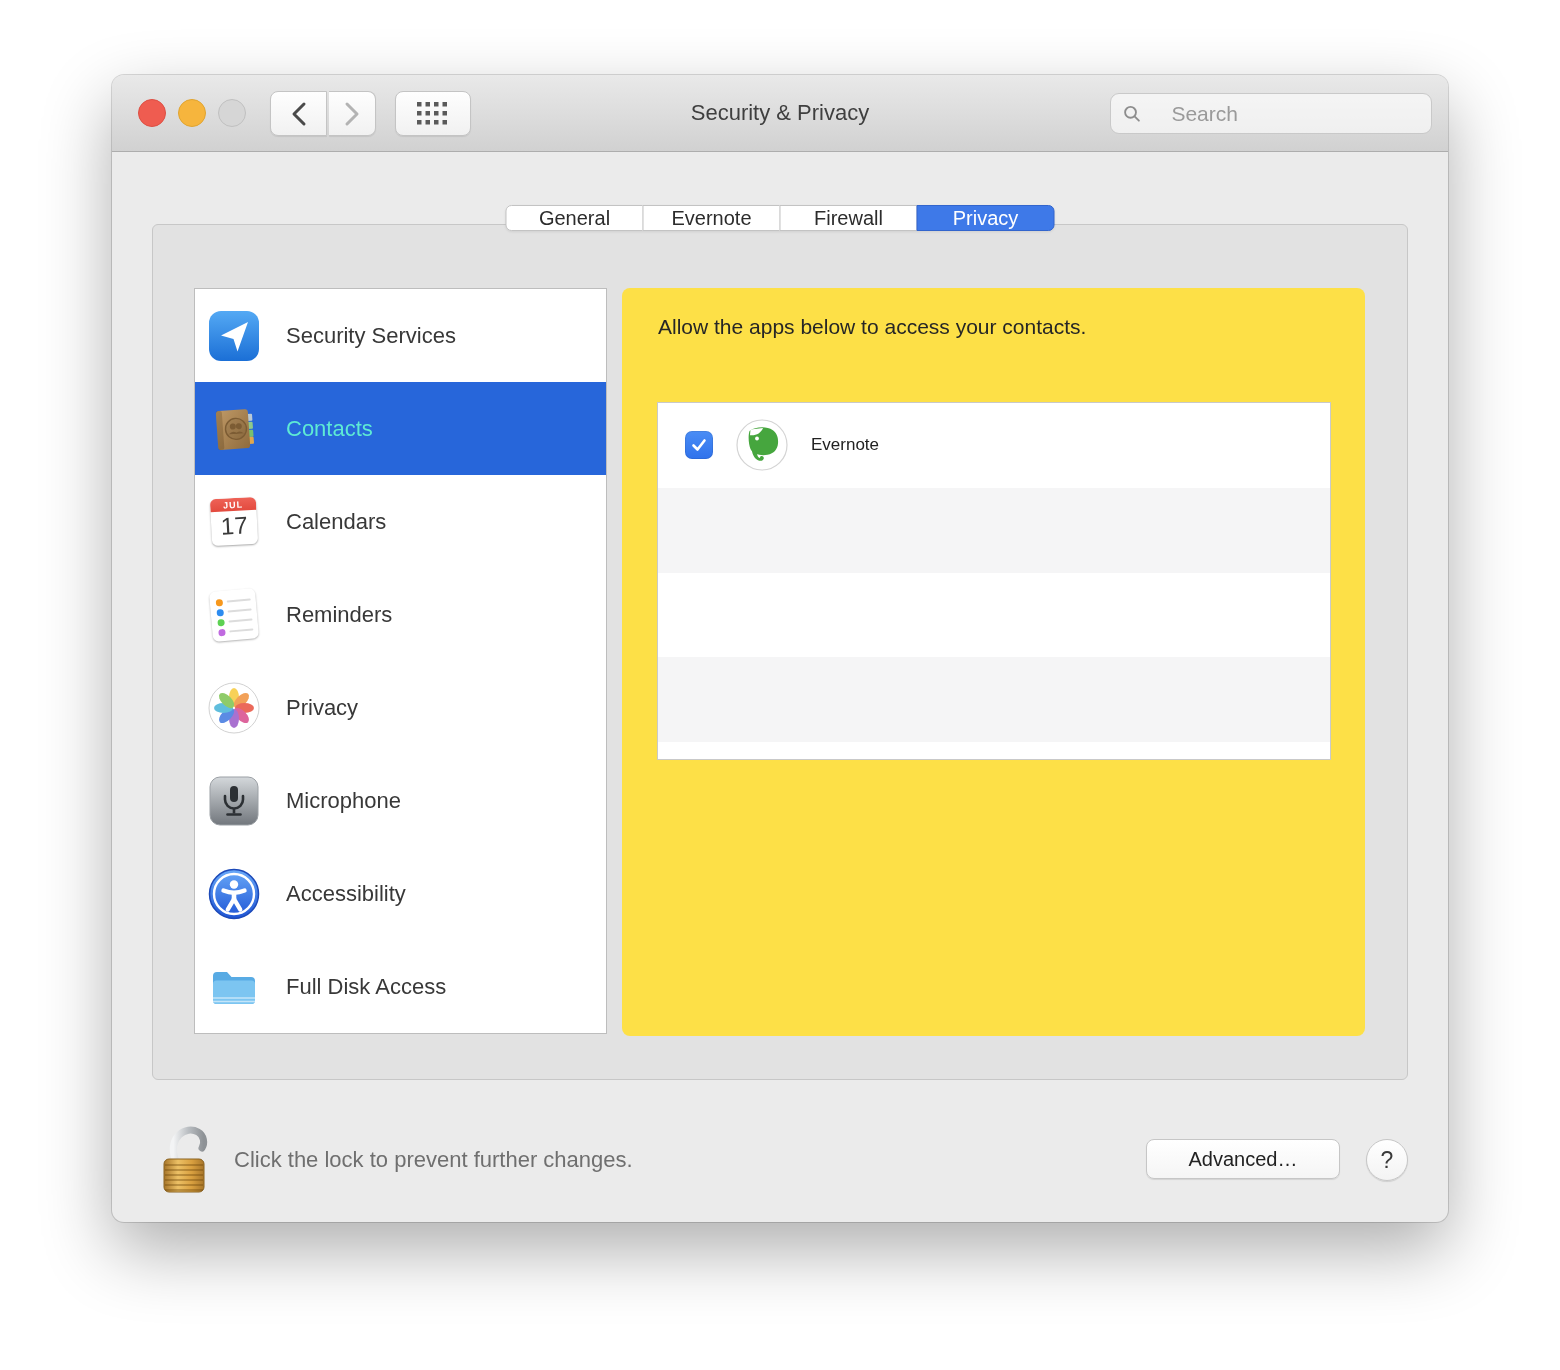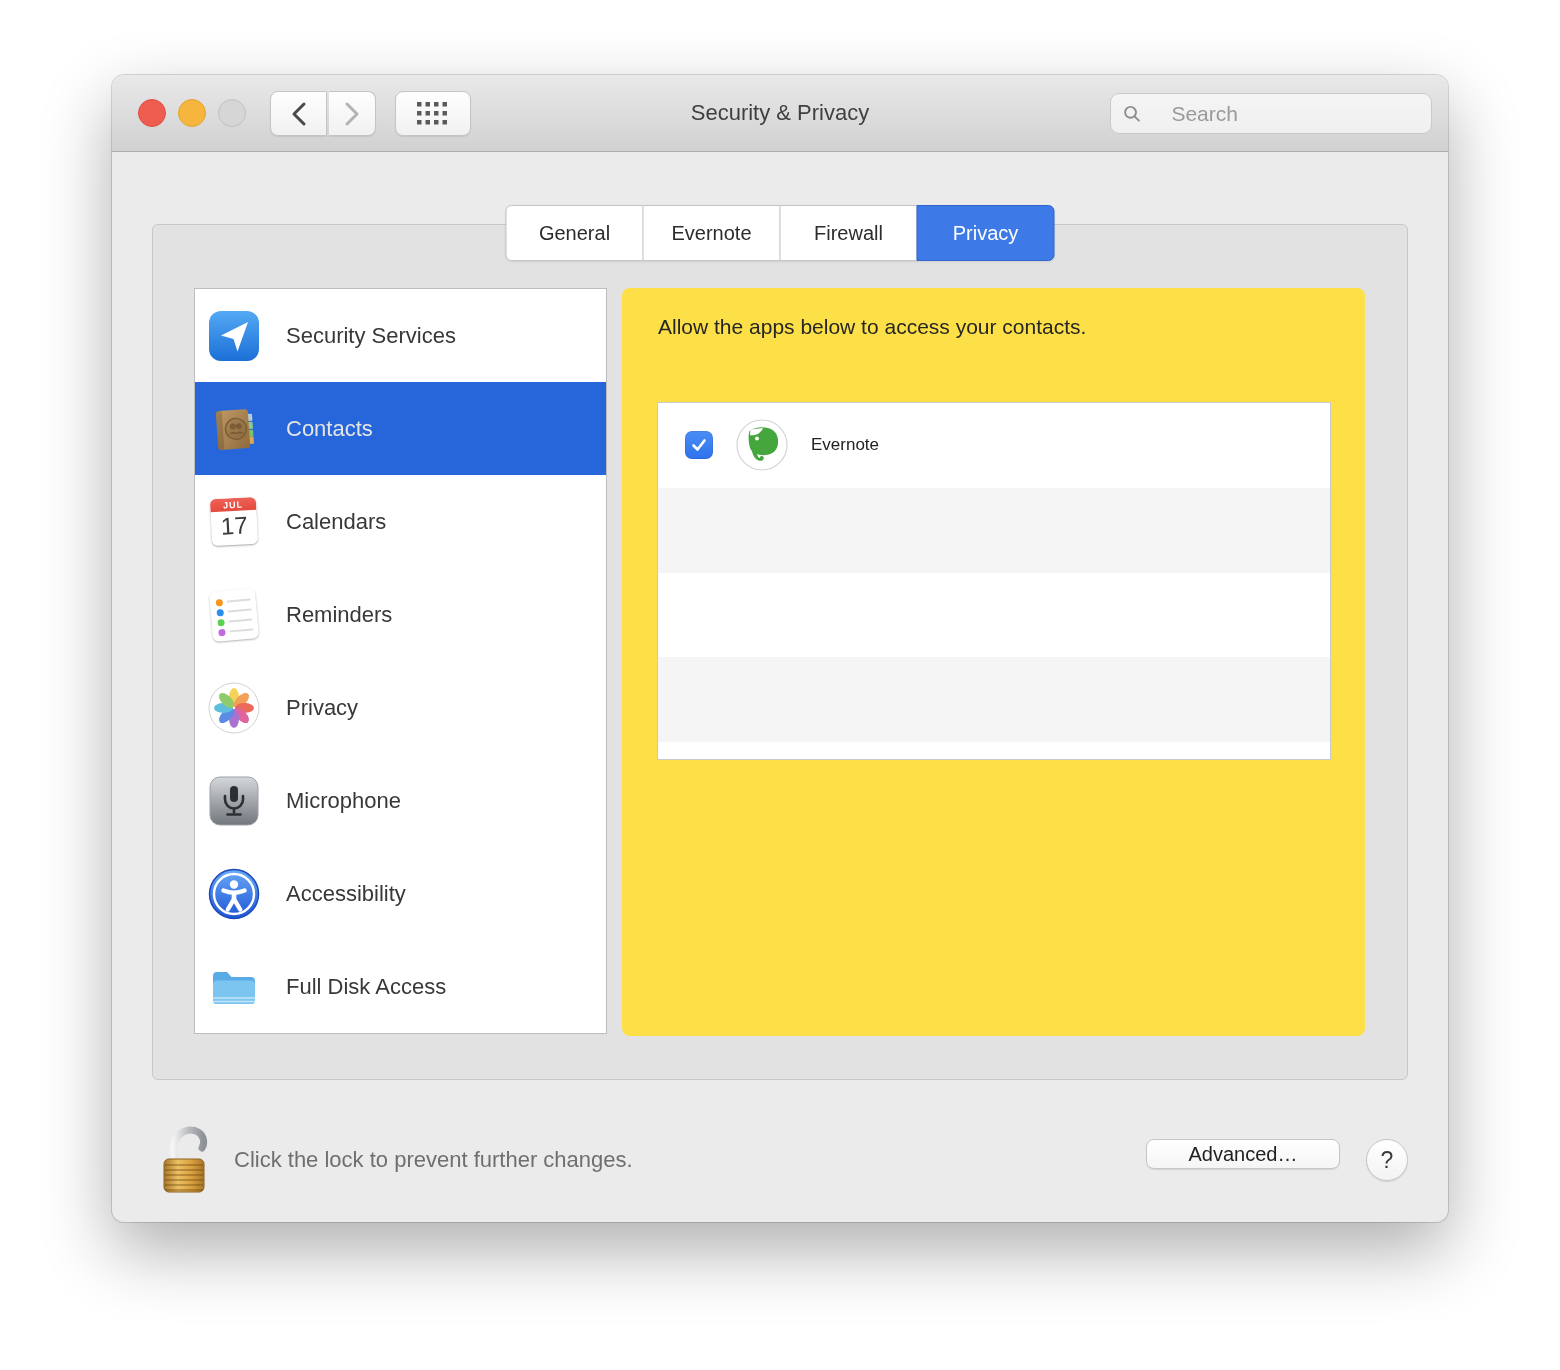--- a/index.html
+++ b/index.html
@@ -31,39 +31,39 @@
 
   .search { position:absolute; right:16px; top:18px; width:322px; height:41px;
     background:rgba(255,255,255,.62); border:1px solid #c9c9c9; border-radius:9px;
     display:flex; align-items:center; padding:0 12px;gap:20px; }
   .search input { border:none; outline:none; background:transparent; width:100%;
     font-size:21px; color:#333; margin-left:10px; font-family:inherit; }
   .search input::placeholder { color:#9a9a9a; }
 
   
   .tabs { position:absolute; left:50%; top:130px; transform:translateX(-50%);
-    display:flex; height:56px; z-index:5; filter:drop-shadow(0 1px 1px rgba(0,0,0,.08)); }
+    display:flex; height:26px; z-index:5; filter:drop-shadow(0 1px 1px rgba(0,0,0,.08)); }
   .tab { background:#ffffff; border:1px solid #c3c3c3; margin-left:-1px;
     display:flex; align-items:center; justify-content:center;
     font-size:20px; color:#2c2c2c; padding:0 27px; min-width:138px; cursor:default; }
   .tab:first-child { border-radius:6px 0 0 6px; margin-left:0; }
   .tab:last-child  { border-radius:0 6px 6px 0; }
   .tab.selected { background:#3e79e8; border-color:#3265cd; color:#ffffff; z-index:1; }
 
   
   .tabbox { position:absolute; left:40px; top:149px; width:1256px; height:856px;
     background:#e2e2e2; border:1px solid #c7c7c7; border-radius:6px; }
 
   
   .sidebar { position:absolute; left:41px; top:63px; width:413px; height:746px;
     background:#ffffff; border:1px solid #bdbdbd; display:flex; flex-direction:column; }
   .srow { flex:1; display:flex; align-items:center; padding-left:13px; cursor:default; }
   .srow.selected { background:#2766da; }
   .srow .slabel { font-size:22px; color:#383838; margin-left:26px; }
-  .srow.selected .slabel { color:#e5e5e5; }
+  .srow.selected .slabel { color:#5eead4; }
   .sicon { width:52px; height:52px; flex:0 0 52px; display:flex; align-items:center; justify-content:center; }
 
   
   .cal-card { width:46px; height:47px; background:#fff; border-radius:6px; overflow:hidden;
     transform:rotate(-3deg); box-shadow:0 1px 2px rgba(0,0,0,.35); }
   .cal-band { height:13px; background:linear-gradient(#ee6257,#e34a3e); color:#fff; font-size:9px;
     font-weight:bold; letter-spacing:1px; display:flex; align-items:center; justify-content:center; }
   .cal-day { font-size:24px; color:#3a3a3a; text-align:center; margin-top:1px; }
   .rem-card { width:46px; height:50px; background:#fff; border-radius:6px; transform:rotate(-5deg);
     box-shadow:0 1px 2px rgba(0,0,0,.3); padding:6px 5px 0 6px; }
@@ -83,21 +83,21 @@
   .stripe.last { height:17px; background:#fff; }
   .checkbox { width:28px; height:28px; border-radius:7px;
     background:linear-gradient(#4a8df5,#2f72ec); box-shadow:inset 0 0 0 1px rgba(0,0,0,.08);
     display:flex; align-items:center; justify-content:center; cursor:default; }
   .appicon { width:52px; height:52px; margin-left:23px; }
   .applabel { font-size:17px; color:#222; margin-left:23px; }
 
   
   .lock { position:absolute; left:48px; top:1044px; width:52px; height:76px; cursor:default; }
   .lock-text { position:absolute; left:122px; top:1070px; font-size:22px; color:#6f6f6f; line-height:30px; }
-  .btn-advanced { position:absolute; left:1034px; top:1064px; width:194px; height:30px;
+  .btn-advanced { position:absolute; left:1034px; top:1064px; width:194px; height:40px;
     background:linear-gradient(#ffffff,#f5f5f5); border:1px solid #c6c6c6; border-radius:8px;
     box-shadow:0 1px 1px rgba(0,0,0,.1); font-size:20px; color:#222;
     display:flex; align-items:center; justify-content:center; cursor:default; }
   .btn-help { position:absolute; left:1254px; top:1064px; width:42px; height:42px; border-radius:50%;
     background:linear-gradient(#ffffff,#f3f3f3); border:1px solid #c6c6c6;
     box-shadow:0 1px 1px rgba(0,0,0,.12); font-size:23px; font-weight:500; color:#3a3a3a;
     display:flex; align-items:center; justify-content:center; cursor:default; }
 </style>
 </head>
 <body>

